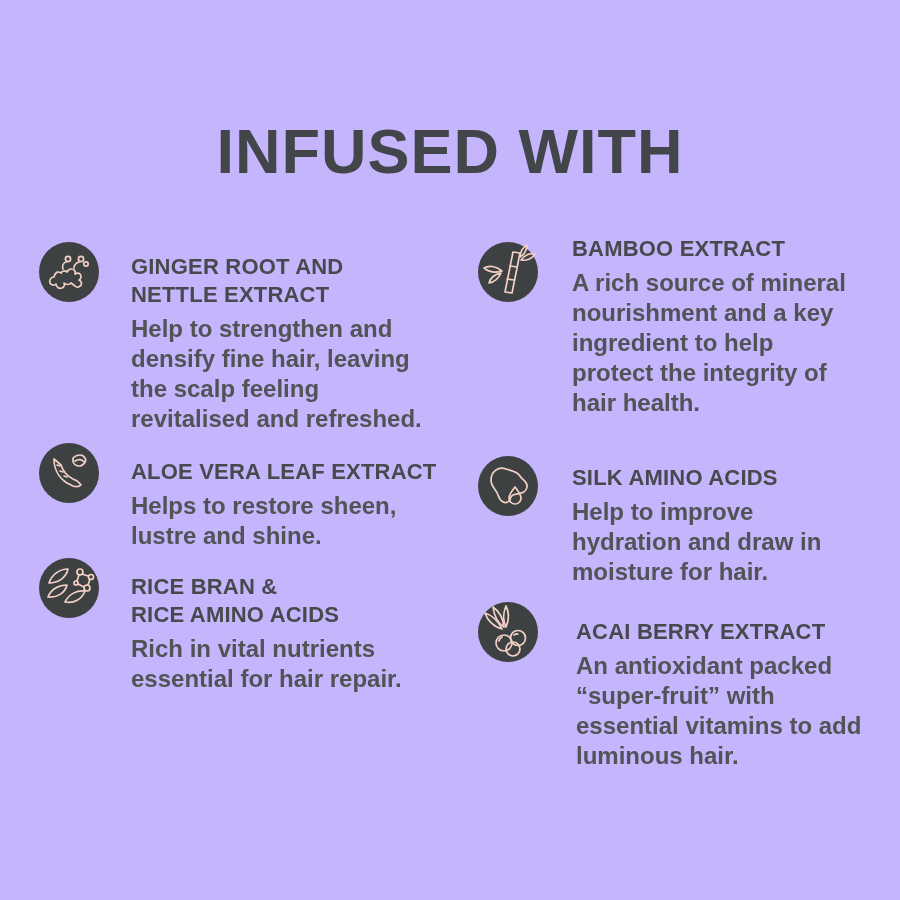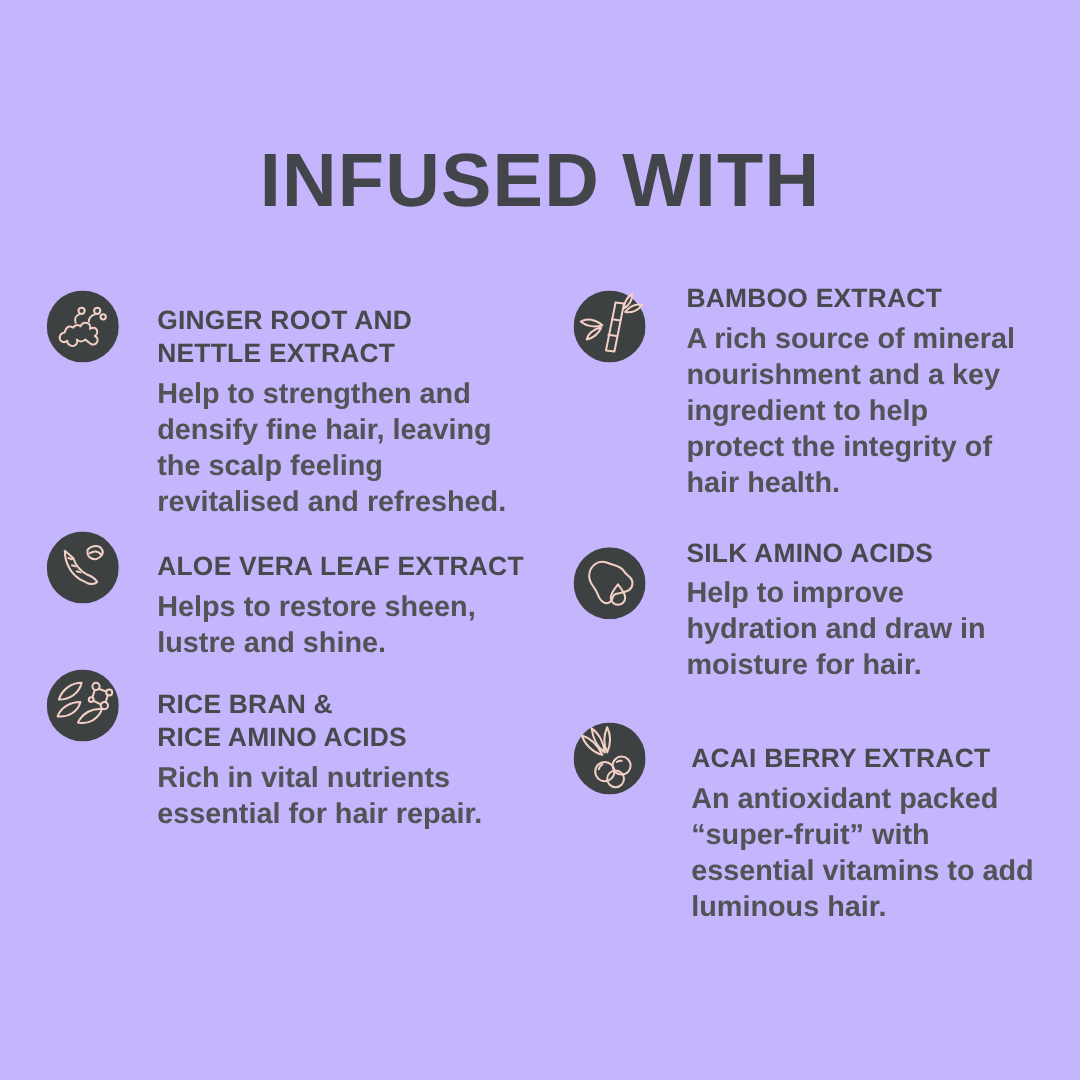--- a/index.html
+++ b/index.html
@@ -16,21 +16,21 @@
   .icon svg{display:block;width:60px;height:60px;}
   .text{position:absolute;}
   .heading{font-size:22px;line-height:28px;font-weight:700;letter-spacing:.2px;color:#47494c;margin-top:16px;}
   .body{font-size:24px;line-height:30px;font-weight:700;color:#515356;margin-top:5px;}
   .heading div,.body div{white-space:nowrap;}
   
   #c1{left:39px;top:242px}   #t1{left:131px;top:237px}
   #c2{left:39px;top:443px}   #t2{left:131px;top:442px}
   #c3{left:39px;top:558px}   #t3{left:131px;top:557px}
   #c4{left:478px;top:242px}  #t4{left:572px;top:219px}
-  #c5{left:478px;top:456px}  #t5{left:572px;top:431px}
+  #c5{left:478px;top:456px}  #t5{left:572px;top:448px}
   #c6{left:478px;top:602px}  #t6{left:576px;top:602px}
 </style>
 </head>
 <body>
 
 <div class="stage">
 
   <h1 class="title">INFUSED WITH</h1>
 
   <div class="icon" id="c1">

